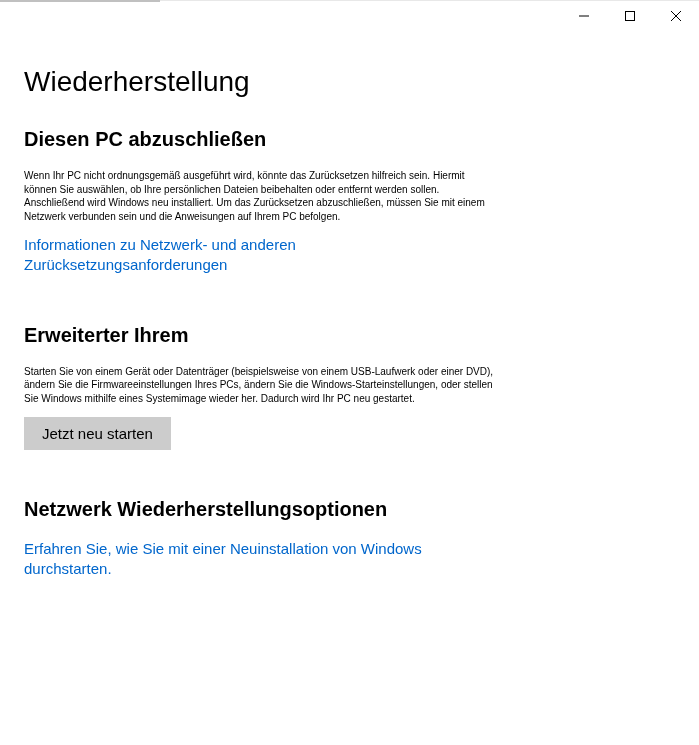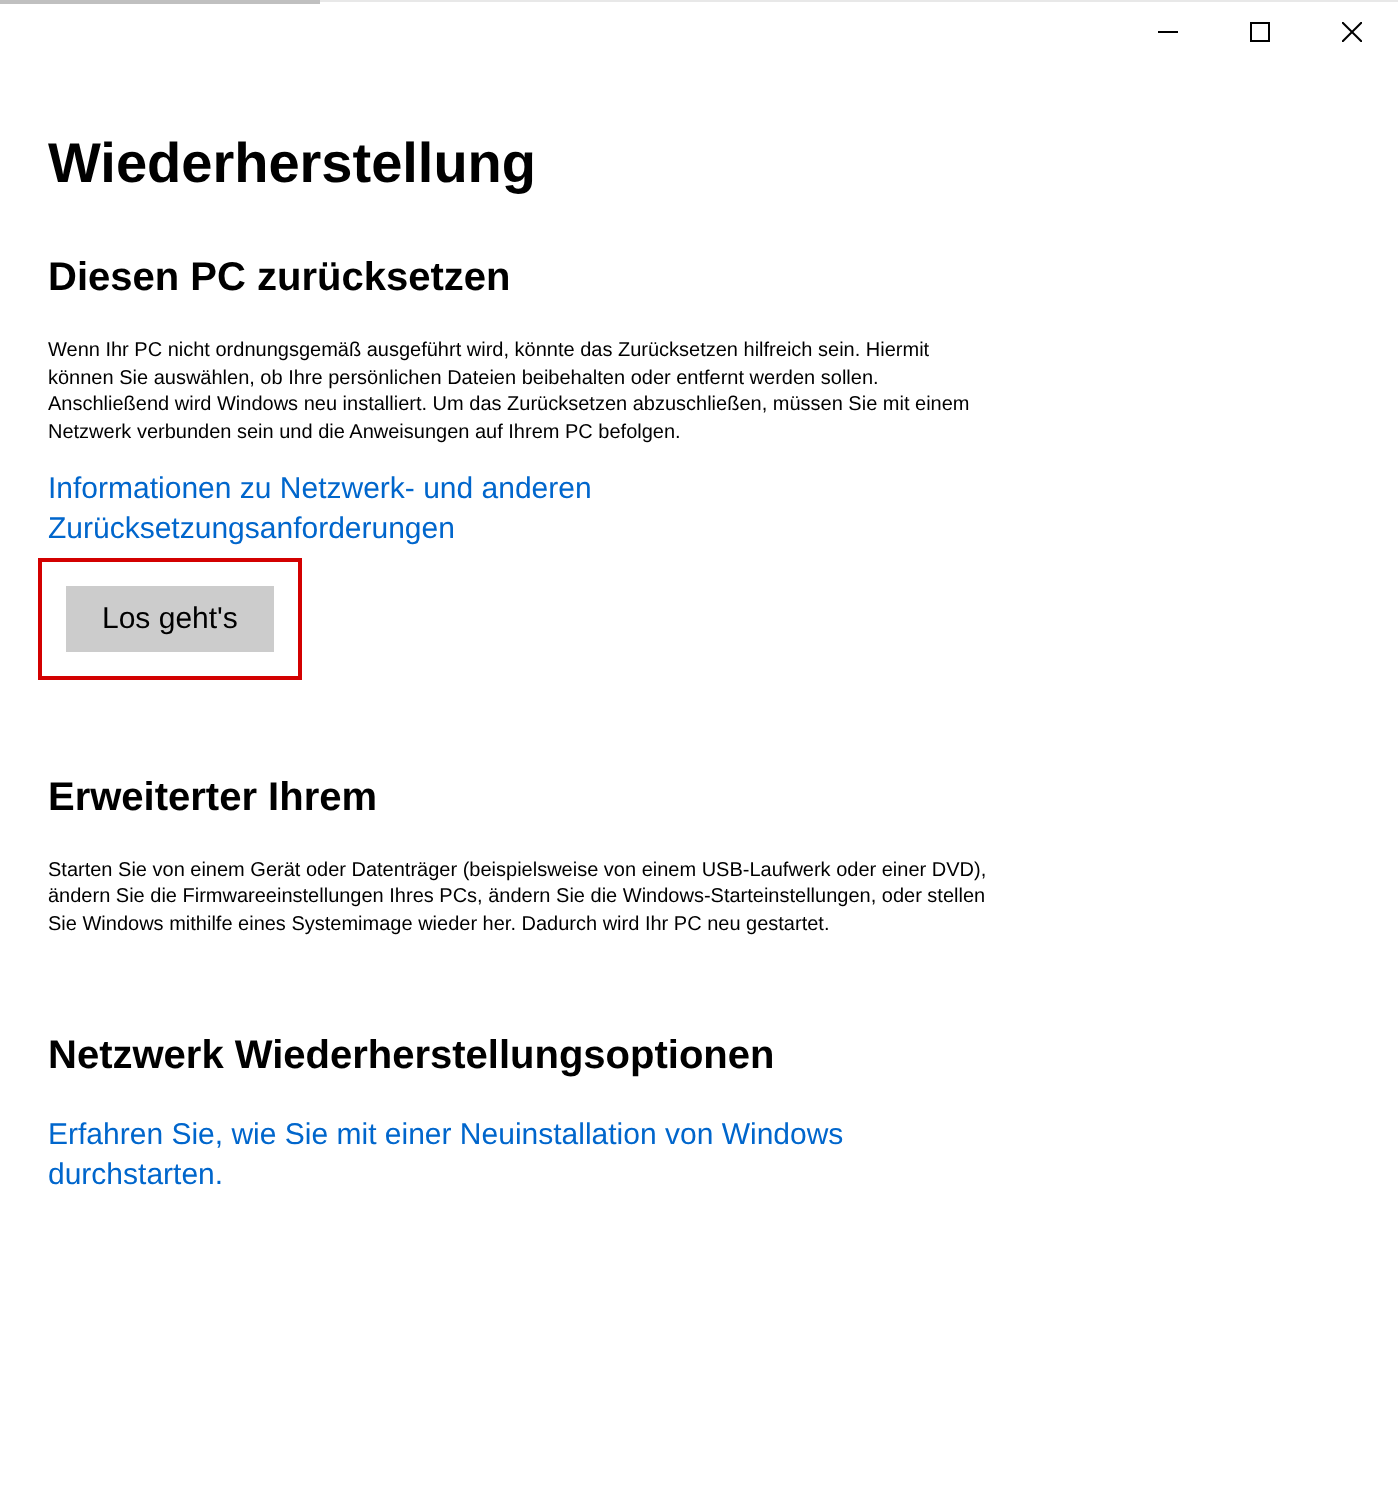--- a/index.html
+++ b/index.html
@@ -44,21 +44,21 @@
       height: 10px;
       stroke: #000;
       stroke-width: 1;
       fill: none;
     }
     .content {
       padding: 18px 24px 0 24px;
     }
     h1 {
       font-size: 28px;
-      font-weight: 700;
+      font-weight: 400;
       margin-bottom: 30px;
       margin-top: 18px;
     }
     h2 {
       font-size: 20px;
       font-weight: 600;
       margin-bottom: 18px;
     }
     .section {
       margin-bottom: 48px;
@@ -116,31 +116,29 @@
         <line x1="10" y1="0" x2="0" y2="10"></line>
       </svg>
   </div>
 </div>
 
 <div class="content">
 
   <h1>Wiederherstellung</h1>
 
   <div class="section">
-    <h2>Diesen PC zurücksetzen</h2>
+    <h2>Diesen PC abzuschließen</h2>
     <p class="body-text">Wenn Ihr PC nicht ordnungsgemäß ausgeführt wird, könnte das Zurücksetzen hilfreich sein. Hiermit können Sie auswählen, ob Ihre persönlichen Dateien beibehalten oder entfernt werden sollen. Anschließend wird Windows neu installiert. Um das Zurücksetzen abzuschließen, müssen Sie mit einem Netzwerk verbunden sein und die Anweisungen auf Ihrem PC befolgen.</p>
     <a class="link">Informationen zu Netzwerk- und anderen Zurücksetzungsanforderungen</a>
-    <div class="highlight-box">
-      <button class="btn">Los geht's</button>
-    </div>
   </div>
 
   <div class="section">
     <h2>Erweiterter Ihrem</h2>
     <p class="body-text">Starten Sie von einem Gerät oder Datenträger (beispielsweise von einem USB-Laufwerk oder einer DVD), ändern Sie die Firmwareeinstellungen Ihres PCs, ändern Sie die Windows-Starteinstellungen, oder stellen Sie Windows mithilfe eines Systemimage wieder her. Dadurch wird Ihr PC neu gestartet.</p>
+    <button class="btn">Jetzt neu starten</button>
   </div>
 
   <div class="section">
     <h2>Netzwerk Wiederherstellungsoptionen</h2>
     <a class="link">Erfahren Sie, wie Sie mit einer Neuinstallation von Windows durchstarten.</a>
   </div>
 
 </div>
 
 </body></html>

